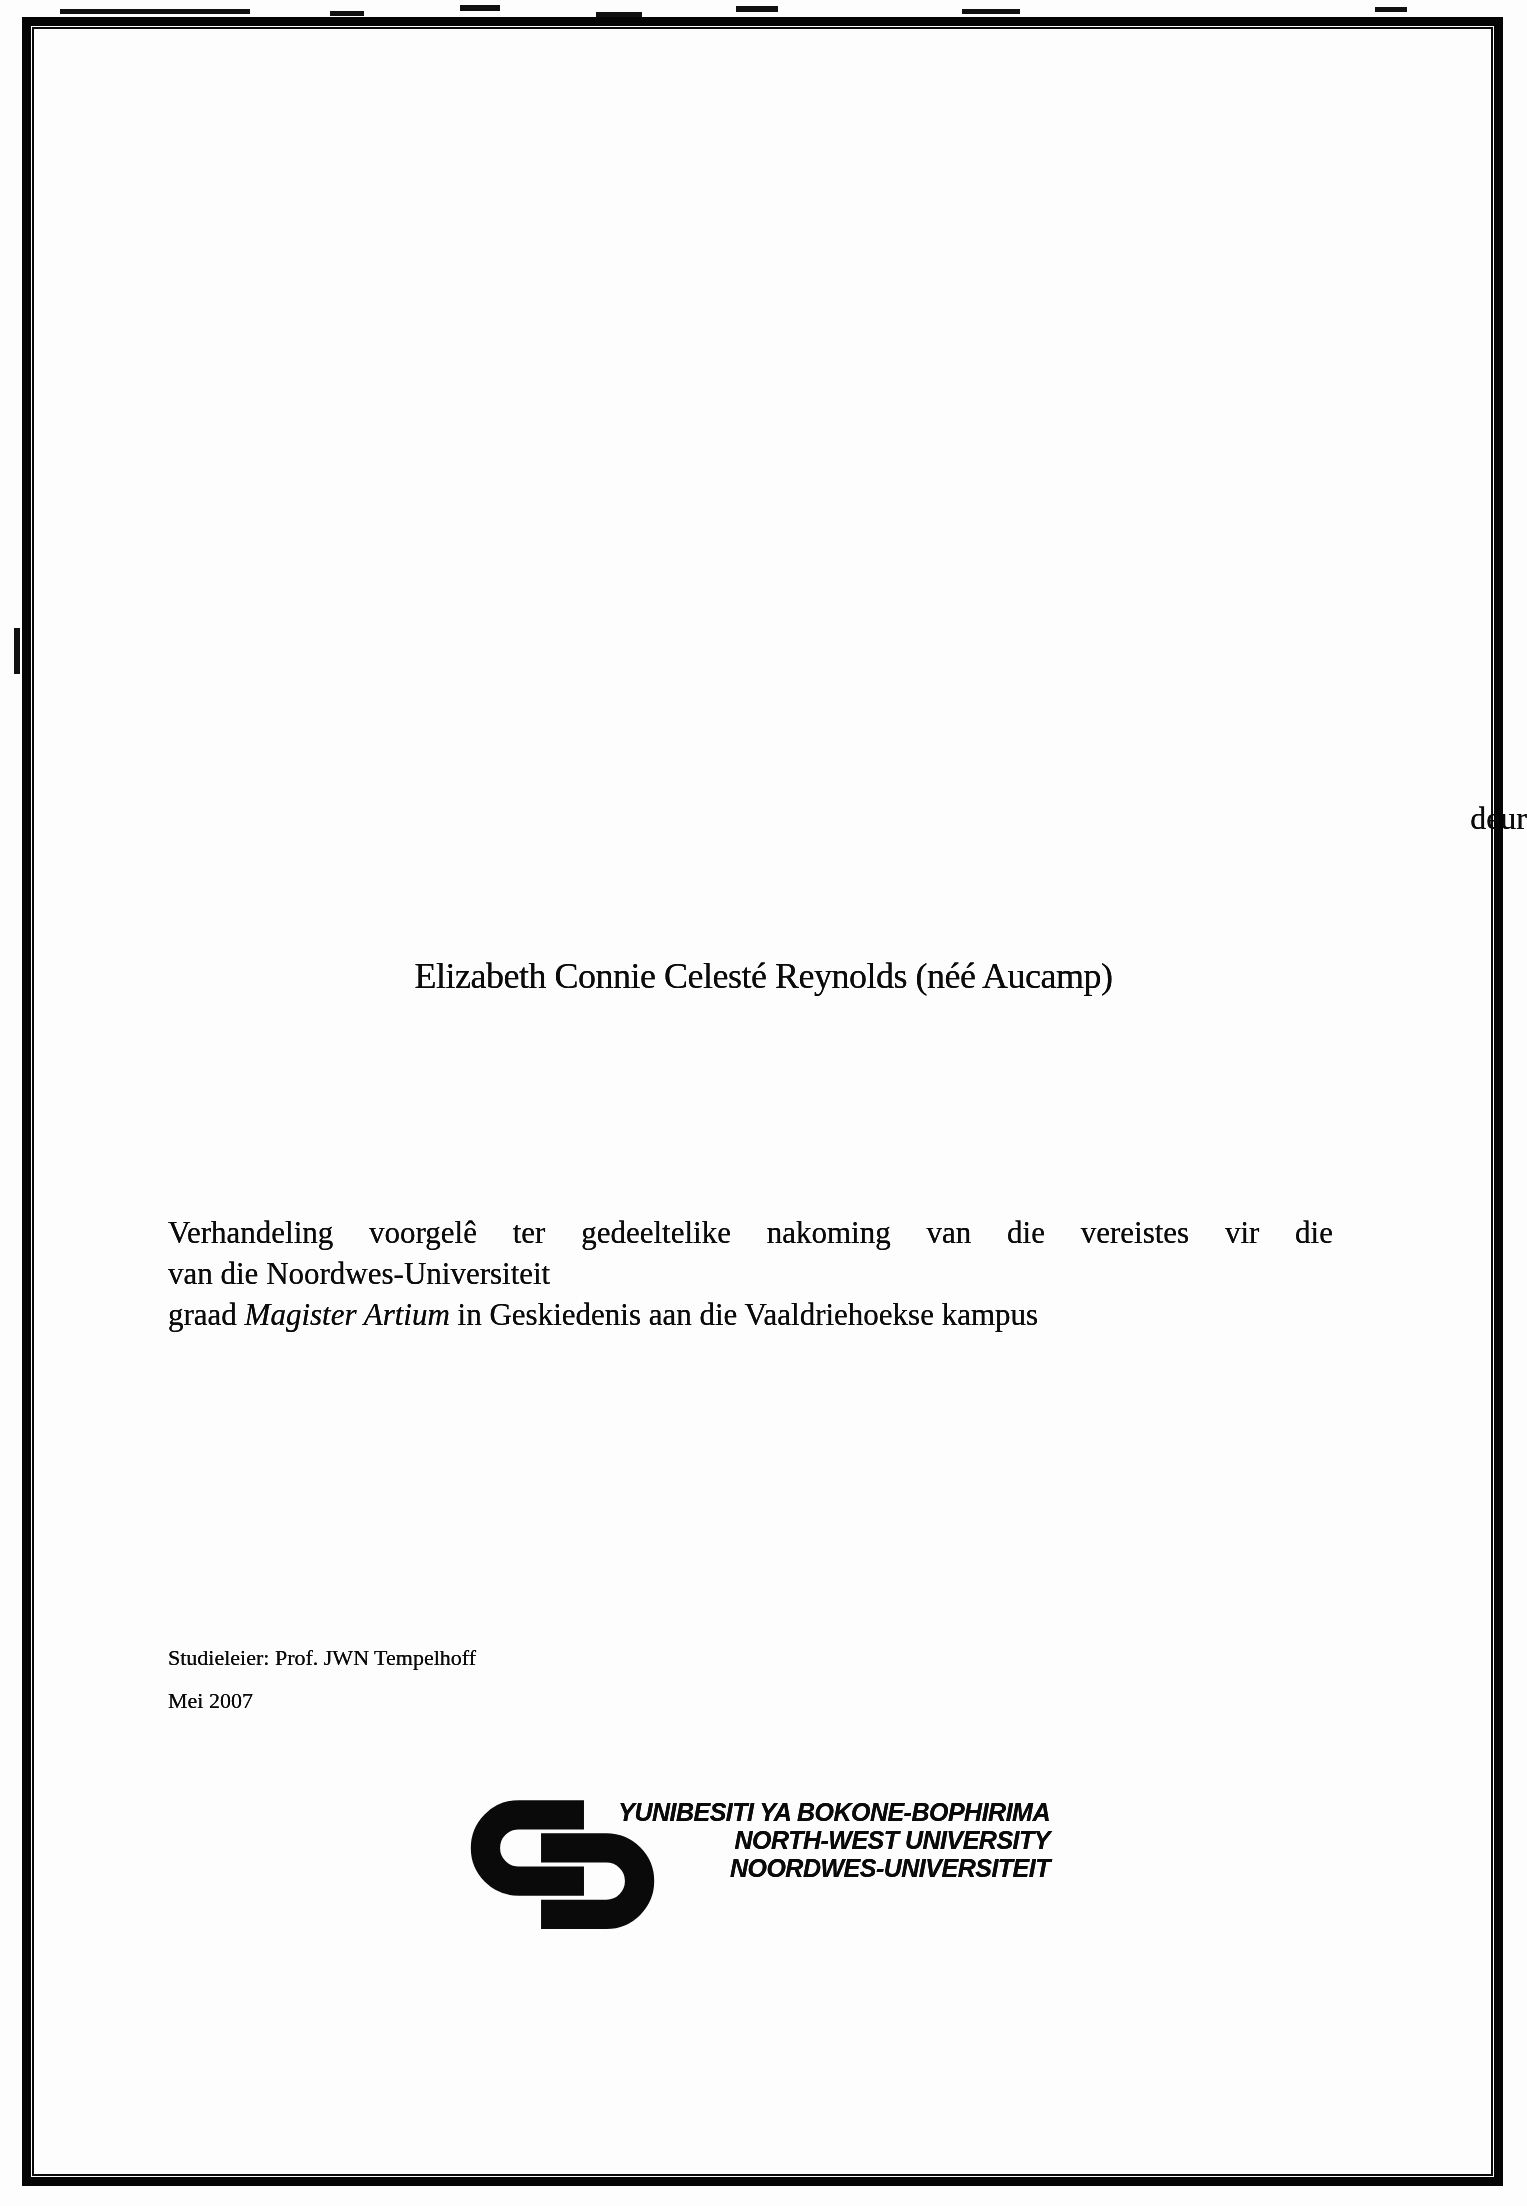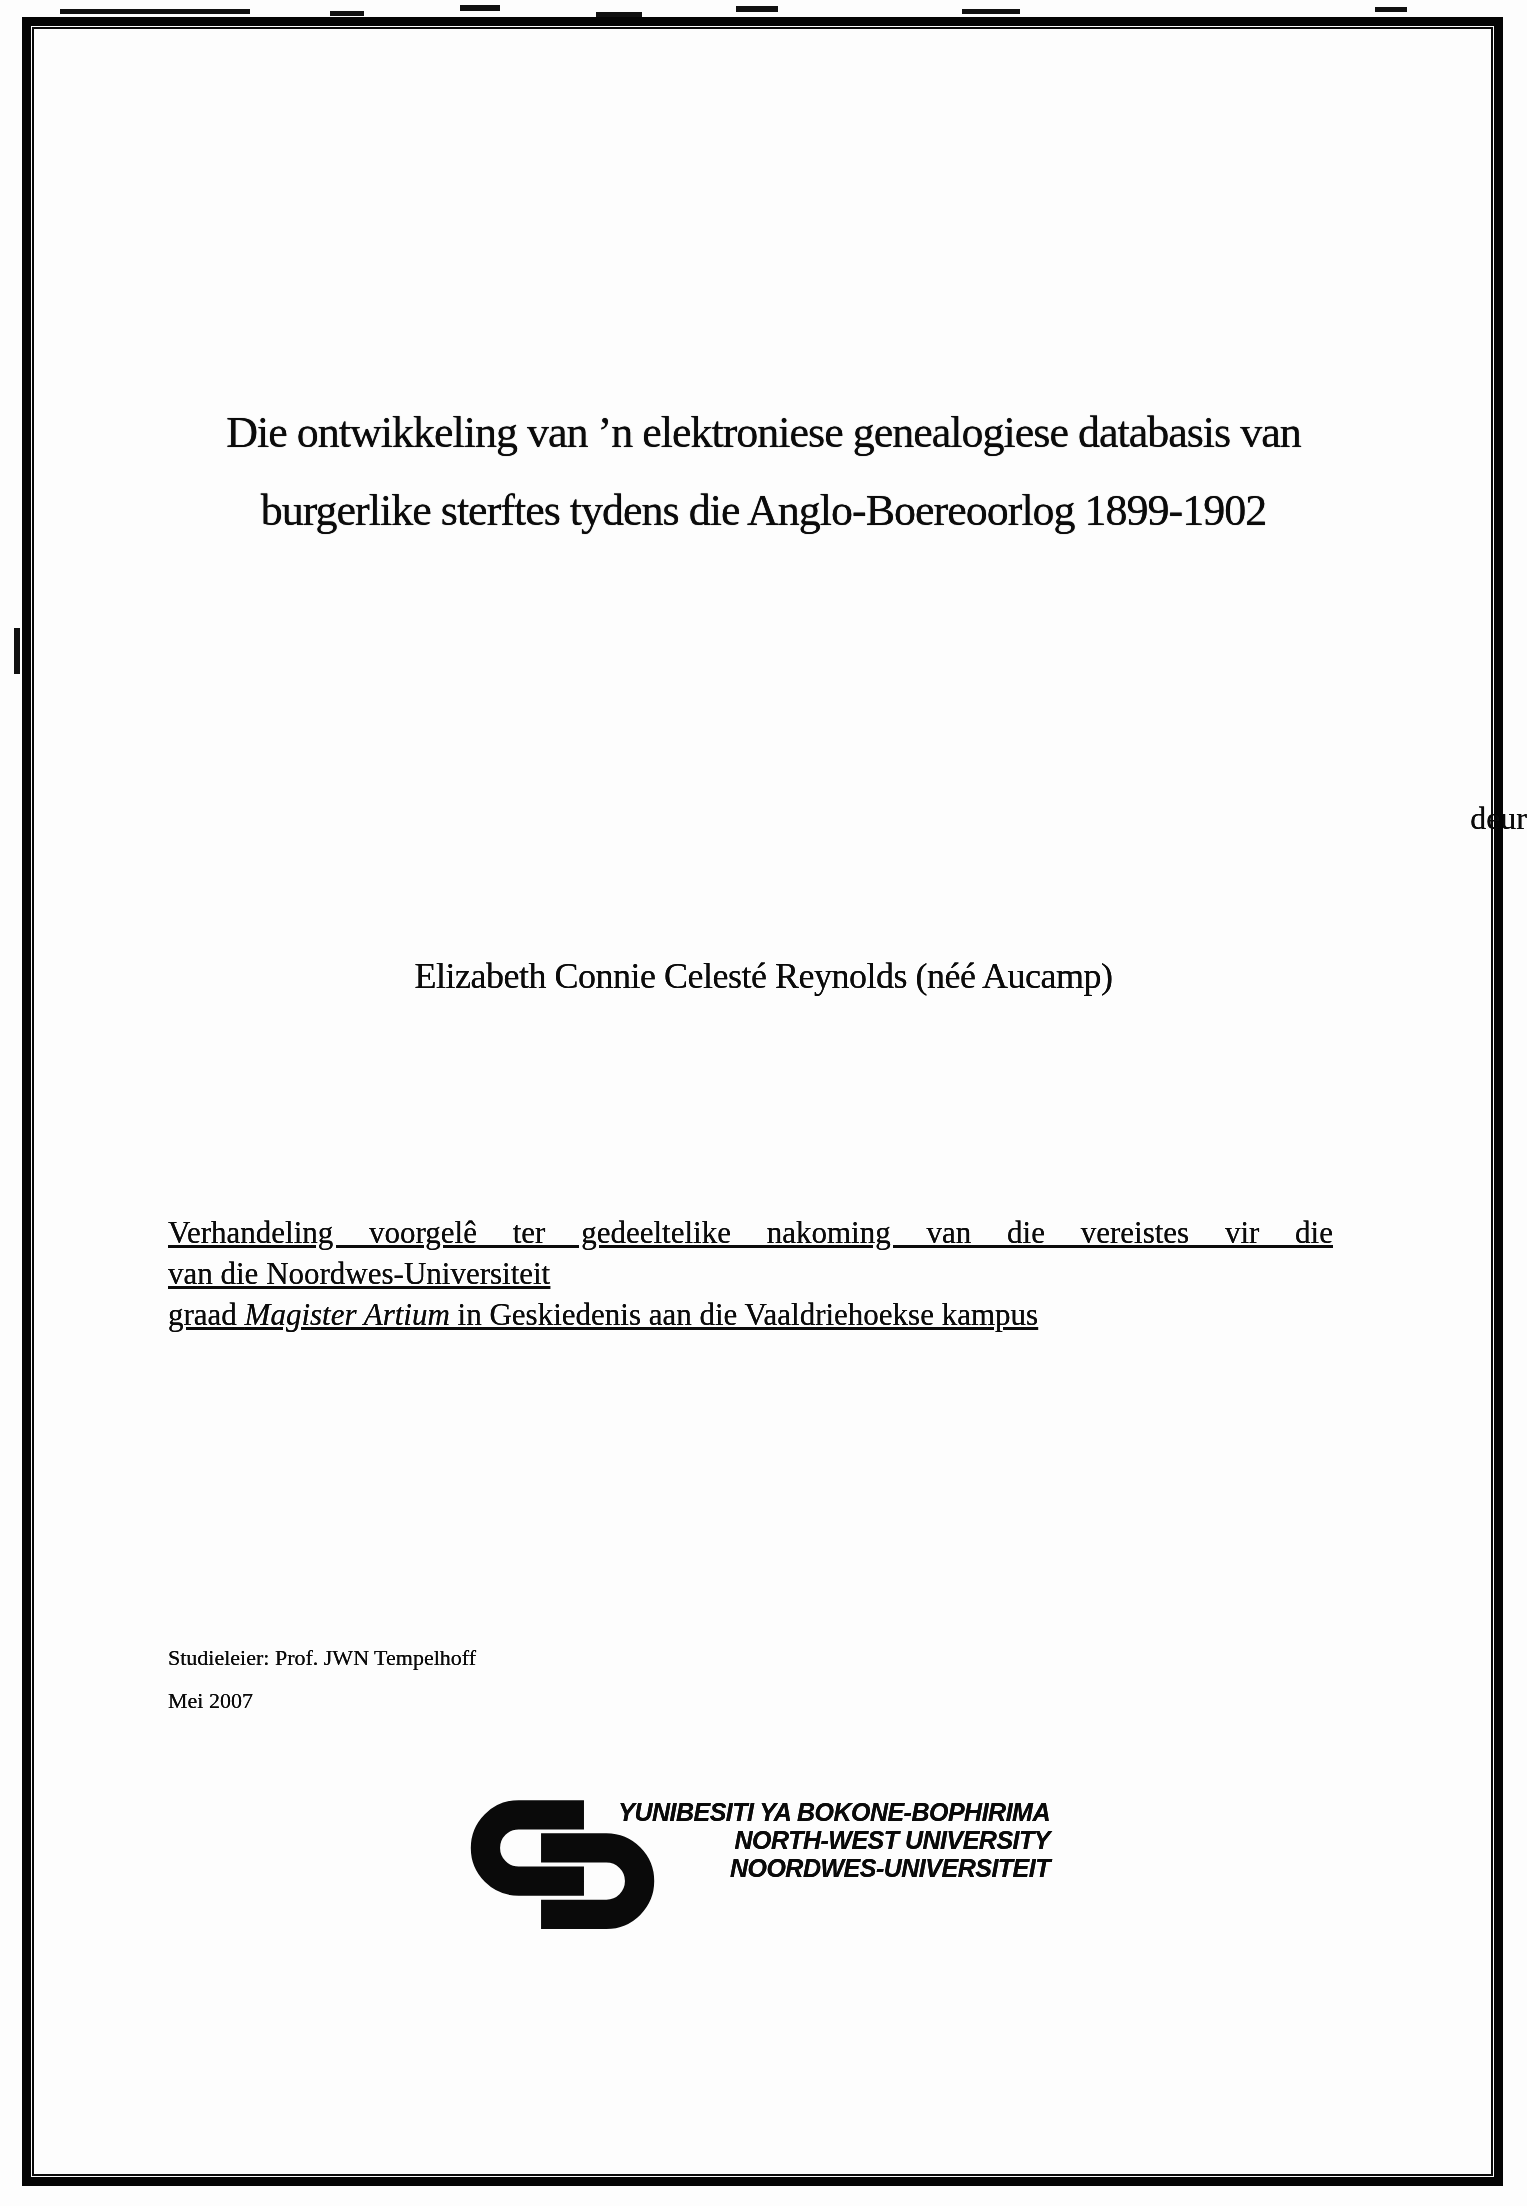--- a/index.html
+++ b/index.html
@@ -46,21 +46,20 @@
   .author{
     position:absolute;left:0;right:0;top:950px;
     text-align:center;font-size:36px;line-height:52px;
     letter-spacing:-0.5px;
     text-shadow:0 0 0.6px #000;
   }
   .statement{
     position:absolute;left:168px;top:1212px;width:1165px;
     font-size:31px;line-height:41px;
     text-shadow:0 0 0.5px #000;
-    text-decoration:underline;
   }
   .statement .just{text-align:justify;text-align-last:justify;}
   .statement .ital{font-style:italic;}
   .credits{
     position:absolute;left:168px;top:1636px;
     font-size:22px;line-height:43px;
     text-shadow:0 0 0.5px #000;
   }
   .logo-mark{
     position:absolute;left:463px;top:1797px;width:200px;height:137px;
@@ -89,24 +88,20 @@
   <div class="noise n4"></div>
   <div class="noise n5"></div>
   <div class="noise n6"></div>
   <div class="noise n7"></div>
   <div class="noise n8"></div>
 
   <div class="frame-outer">
     <div class="frame-inner"></div>
   </div>
 
-  <div class="title-block">
-    <div>Die ontwikkeling van ’n elektroniese genealogiese databasis van</div>
-    <div>burgerlike sterftes tydens die Anglo-Boereoorlog 1899-1902</div>
-  </div>
 
   <div class="byline">deur</div>
 
   <div class="author">Elizabeth Connie Celesté Reynolds (néé Aucamp)</div>
 
   <div class="statement">
     <div class="just">Verhandeling voorgelê ter gedeeltelike nakoming van die vereistes vir die</div>
     <div>van die Noordwes-Universiteit</div>
     <div><span>graad </span><span class="ital">Magister Artium</span><span> in Geskiedenis aan die Vaaldriehoekse kampus</span></div>
   </div>

